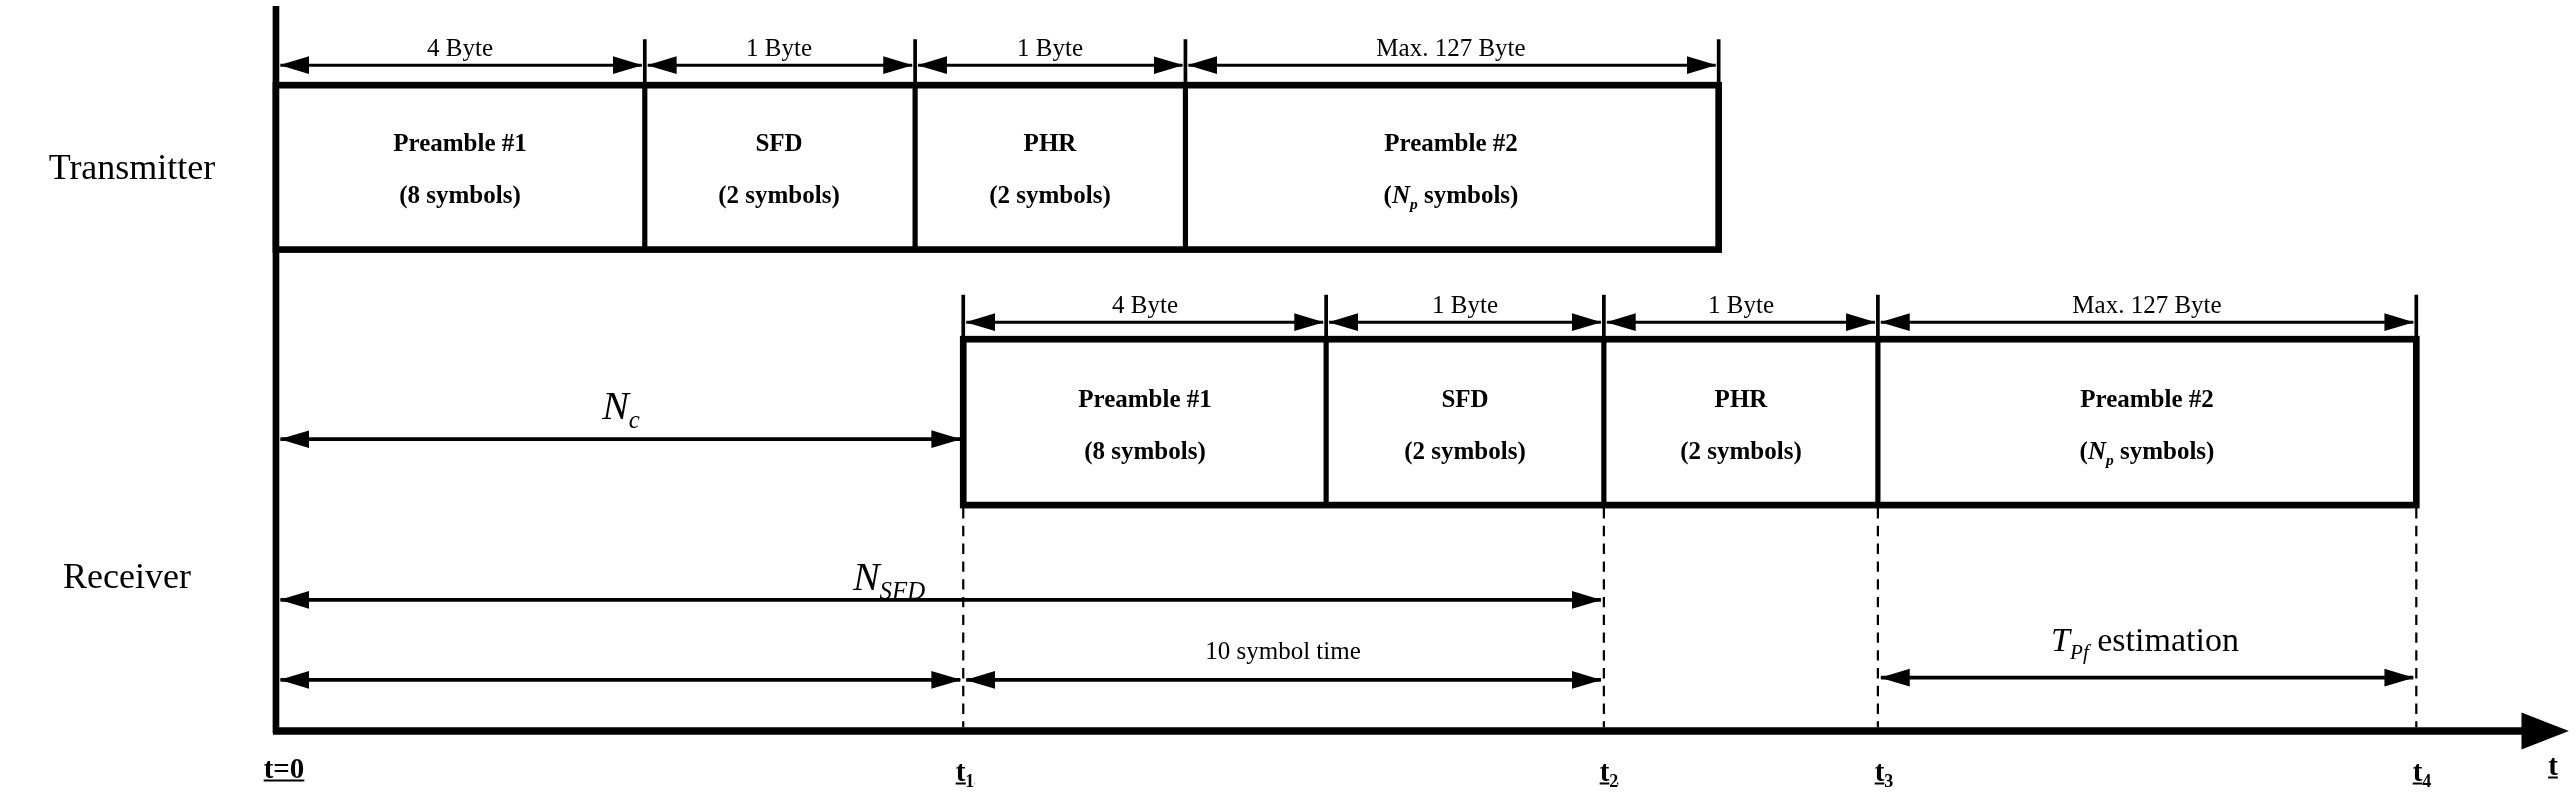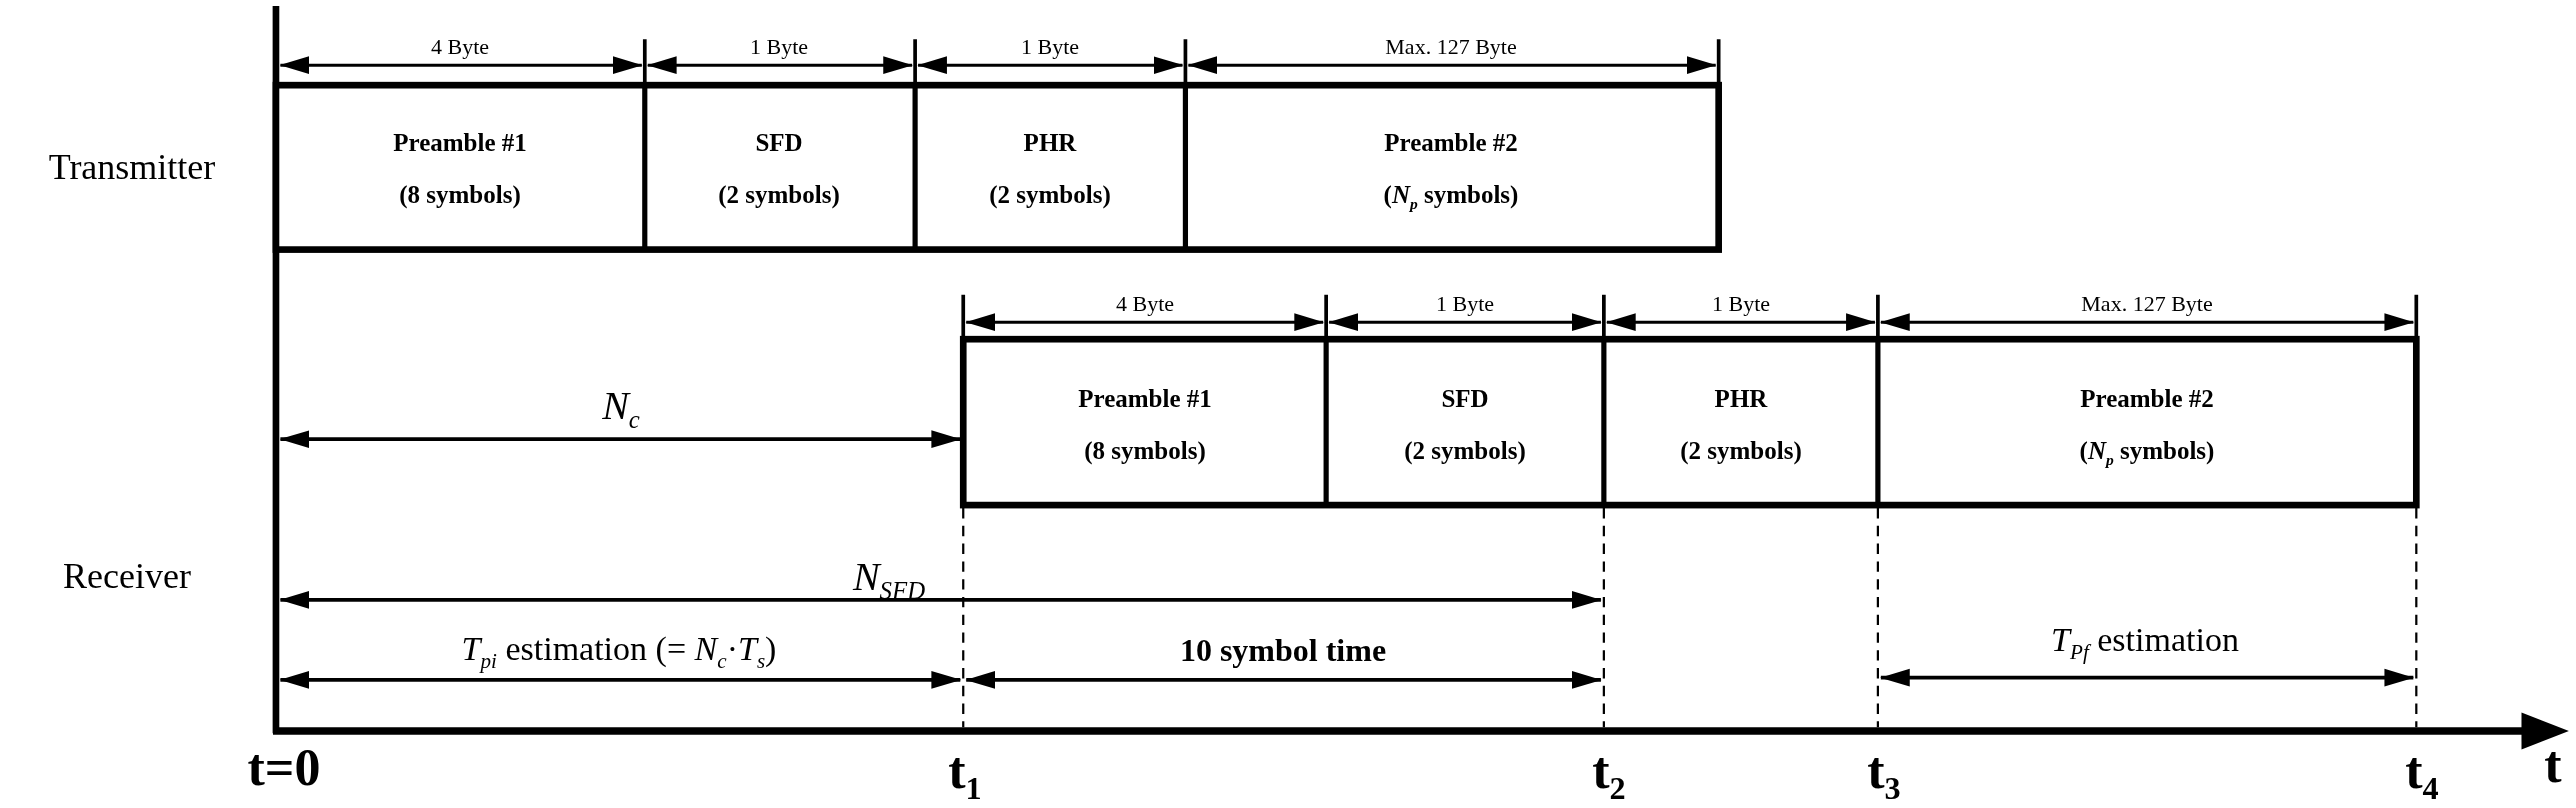--- a/index.html
+++ b/index.html
@@ -3,29 +3,29 @@
 <meta charset="utf-8">
 <style>
   html,body{margin:0;padding:0;background:#fff;}
   .canvas{
     position:relative;width:2576px;height:808px;background:#ffffff;
     font-family:"Liberation Serif", serif;color:#000;overflow:hidden;
   }
   .lines{position:absolute;left:0;top:0;}
   .t{position:absolute;transform:translate(-50%,-50%);white-space:nowrap;color:#000;line-height:1;}
   .side{font-size:36px;}
-  .byte{font-size:22px;}
+  .byte{font-size:25px;}
   .boxtitle{font-size:25px;font-weight:bold;}
   .math{font-size:40px;}
   .mathsm{font-size:34px;}
-  .plain{font-size:32px;font-weight:bold;}
+  .plain{font-size:25px;}
   .mvar{font-style:italic;}
   sub.m{font-style:italic;font-size:0.62em;line-height:0;}
   sub.n{font-size:0.62em;line-height:0;}
-  .tick{font-size:52px;font-weight:bold;}
+  .tick{font-size:29px;font-weight:bold;text-decoration:underline;}
 </style>
 </head>
 <body>
 
 <div class="canvas">
 
   <svg class="lines" width="2576" height="808" viewBox="0 0 3477 1091">
     <defs>
       <marker id="head-r" viewBox="0 0 40 30" markerWidth="40" markerHeight="30" refX="39" refY="15" orient="auto" markerUnits="userSpaceOnUse">
         <path d="M0,3 L40,15 L0,27 Z" fill="#000"></path>
@@ -110,21 +110,20 @@
   <div class="t boxtitle" style="left:1465px;top:450px;">(2 symbols)</div>
   <div class="t boxtitle" style="left:1741px;top:398px;">PHR</div>
   <div class="t boxtitle" style="left:1741px;top:450px;">(2 symbols)</div>
   <div class="t boxtitle" style="left:2147px;top:398px;">Preamble #2</div>
   <div class="t boxtitle" style="left:2147px;top:450px;"><span>(</span><span class="mvar">N</span><sub class="m">p</sub><span> symbols)</span></div>
 
   <div class="t math" style="left:621px;top:406px;"><span class="mvar">N</span><sub class="m">c</sub></div>
 
   <div class="t math" style="left:889px;top:561px;margin-top:16px;"><span class="mvar">N</span><sub class="m">SFD</sub></div>
 
-  <div class="t mathsm" style="left:619px;top:649px;"><span class="mvar">T</span><sub class="m">pi</sub><span> estimation (= </span><span class="mvar">N</span><sub class="m">c</sub><span>·</span><span class="mvar">T</span><sub class="m">s</sub><span>)</span></div>
 
   <div class="t plain" style="left:1283px;top:650px;">10 symbol time</div>
 
   <div class="t mathsm" style="left:2145px;top:640px;"><span class="mvar">T</span><sub class="m">Pf</sub><span> estimation</span></div>
 
   <div class="t tick" style="left:284px;top:768px;">t=0</div>
   <div class="t tick" style="left:965px;top:771px;"><span>t</span><sub class="n">1</sub></div>
   <div class="t tick" style="left:1609px;top:771px;"><span>t</span><sub class="n">2</sub></div>
   <div class="t tick" style="left:1884px;top:771px;"><span>t</span><sub class="n">3</sub></div>
   <div class="t tick" style="left:2422px;top:771px;"><span>t</span><sub class="n">4</sub></div>

